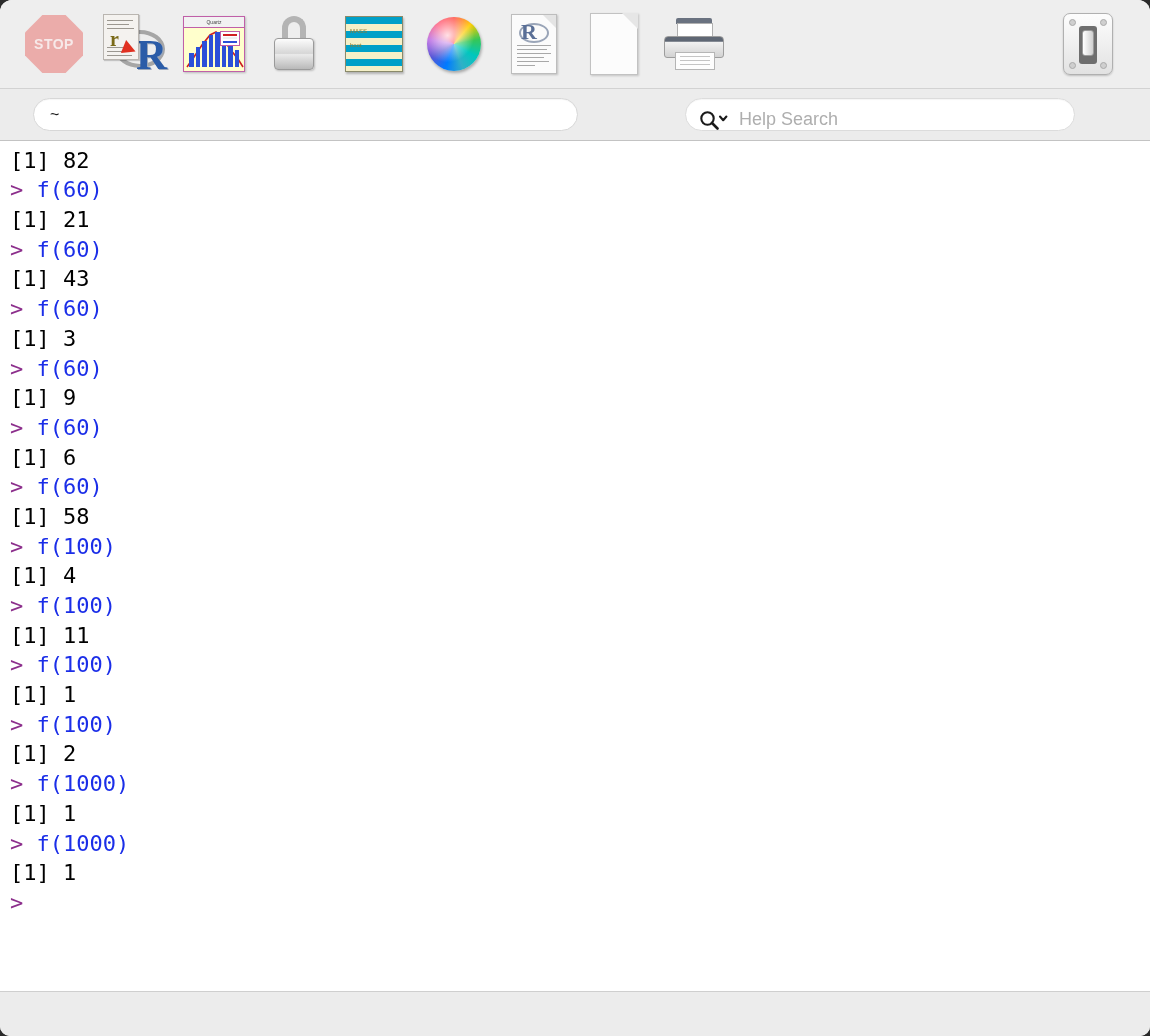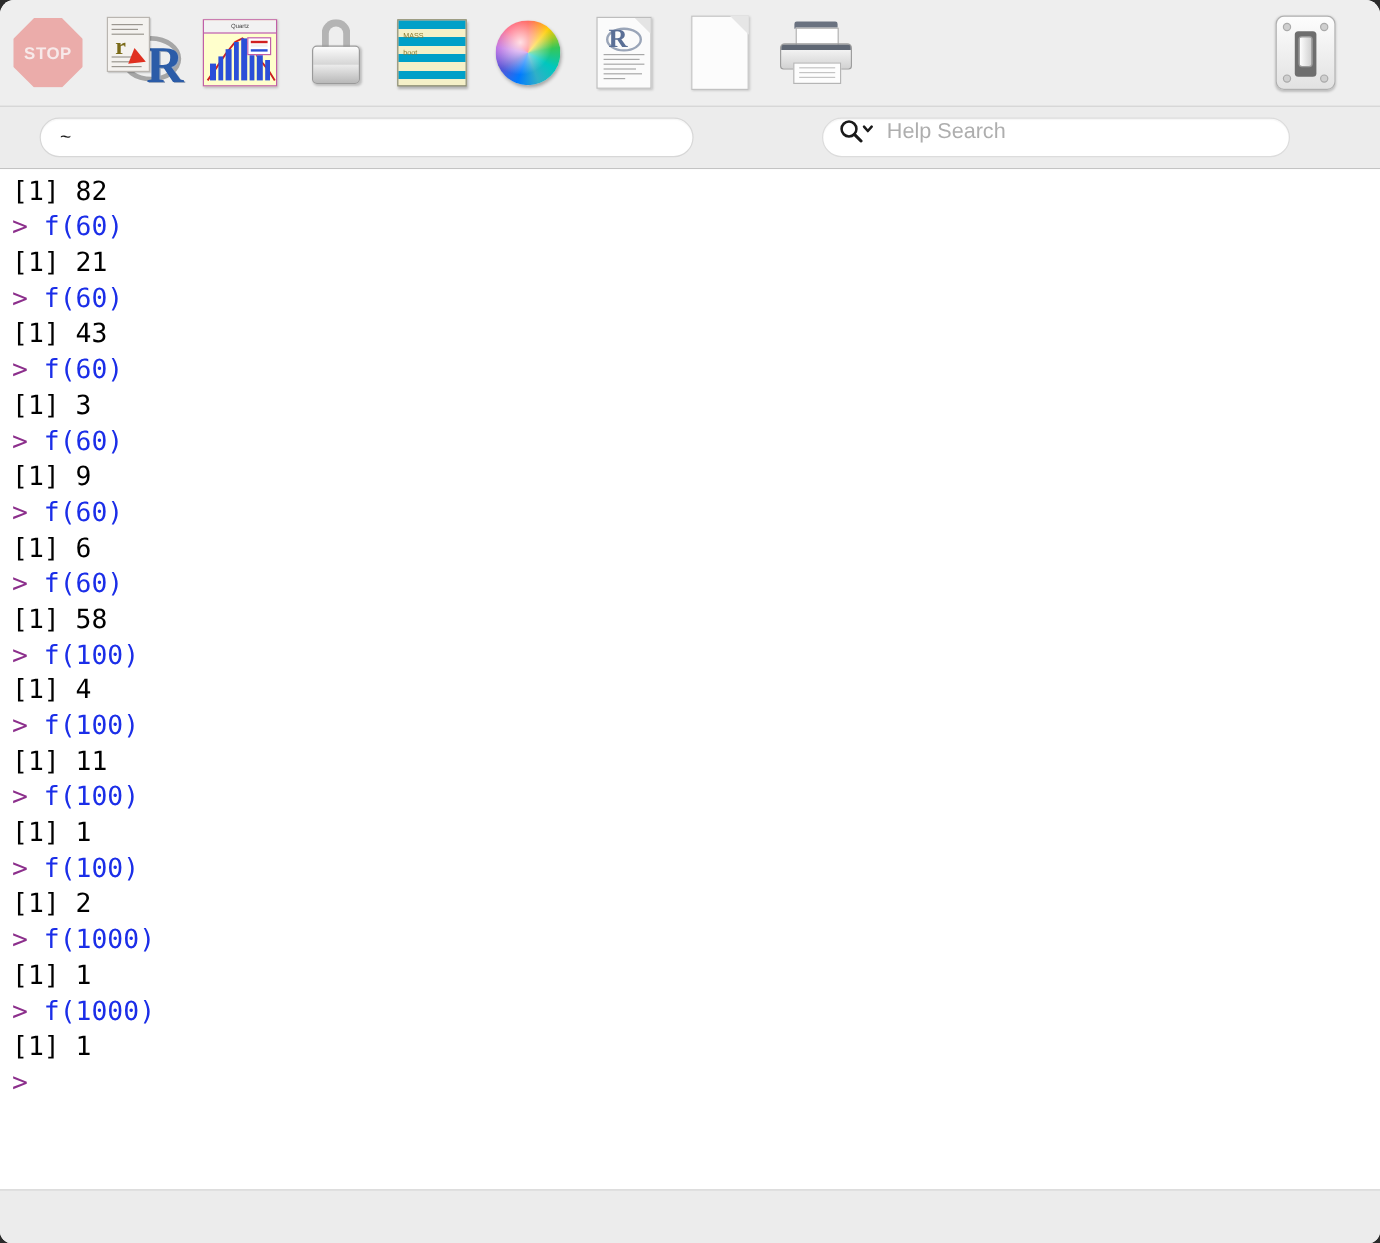--- a/index.html
+++ b/index.html
@@ -74,20 +74,21 @@
   }
 
   
   .toolbar {
     position: relative;
     height: 88px;
     flex: 0 0 88px;
     background: #eeeeee;
     display: flex;
     align-items: center;
+    padding-left: 14px;
     box-sizing: border-box;
   }
   .tb-item {
     width: 80px;
     height: 76px;
     display: flex;
     align-items: center;
     justify-content: center;
     flex: 0 0 80px;
   }
@@ -364,21 +365,21 @@
   }
   .help-field {
     position: absolute;
     left: 685px; top: 9px;
     width: 390px; height: 33px;
     background: #ffffff;
     border: 1px solid #dcdcdc;
     border-radius: 17px;
     box-sizing: border-box;
     display: flex;
-    align-items: flex-start;
+    align-items: flex-end;
     padding-left: 12px;
     box-shadow: inset 0 1px 1px rgba(0,0,0,.04);
   }
   .help-field .ph {
     font-family: "Liberation Sans", sans-serif;
     font-size: 18px;
     color: #aeaeae;
     margin-left: 11px;
   }
   .magnifier { display: block; flex: 0 0 auto; }

